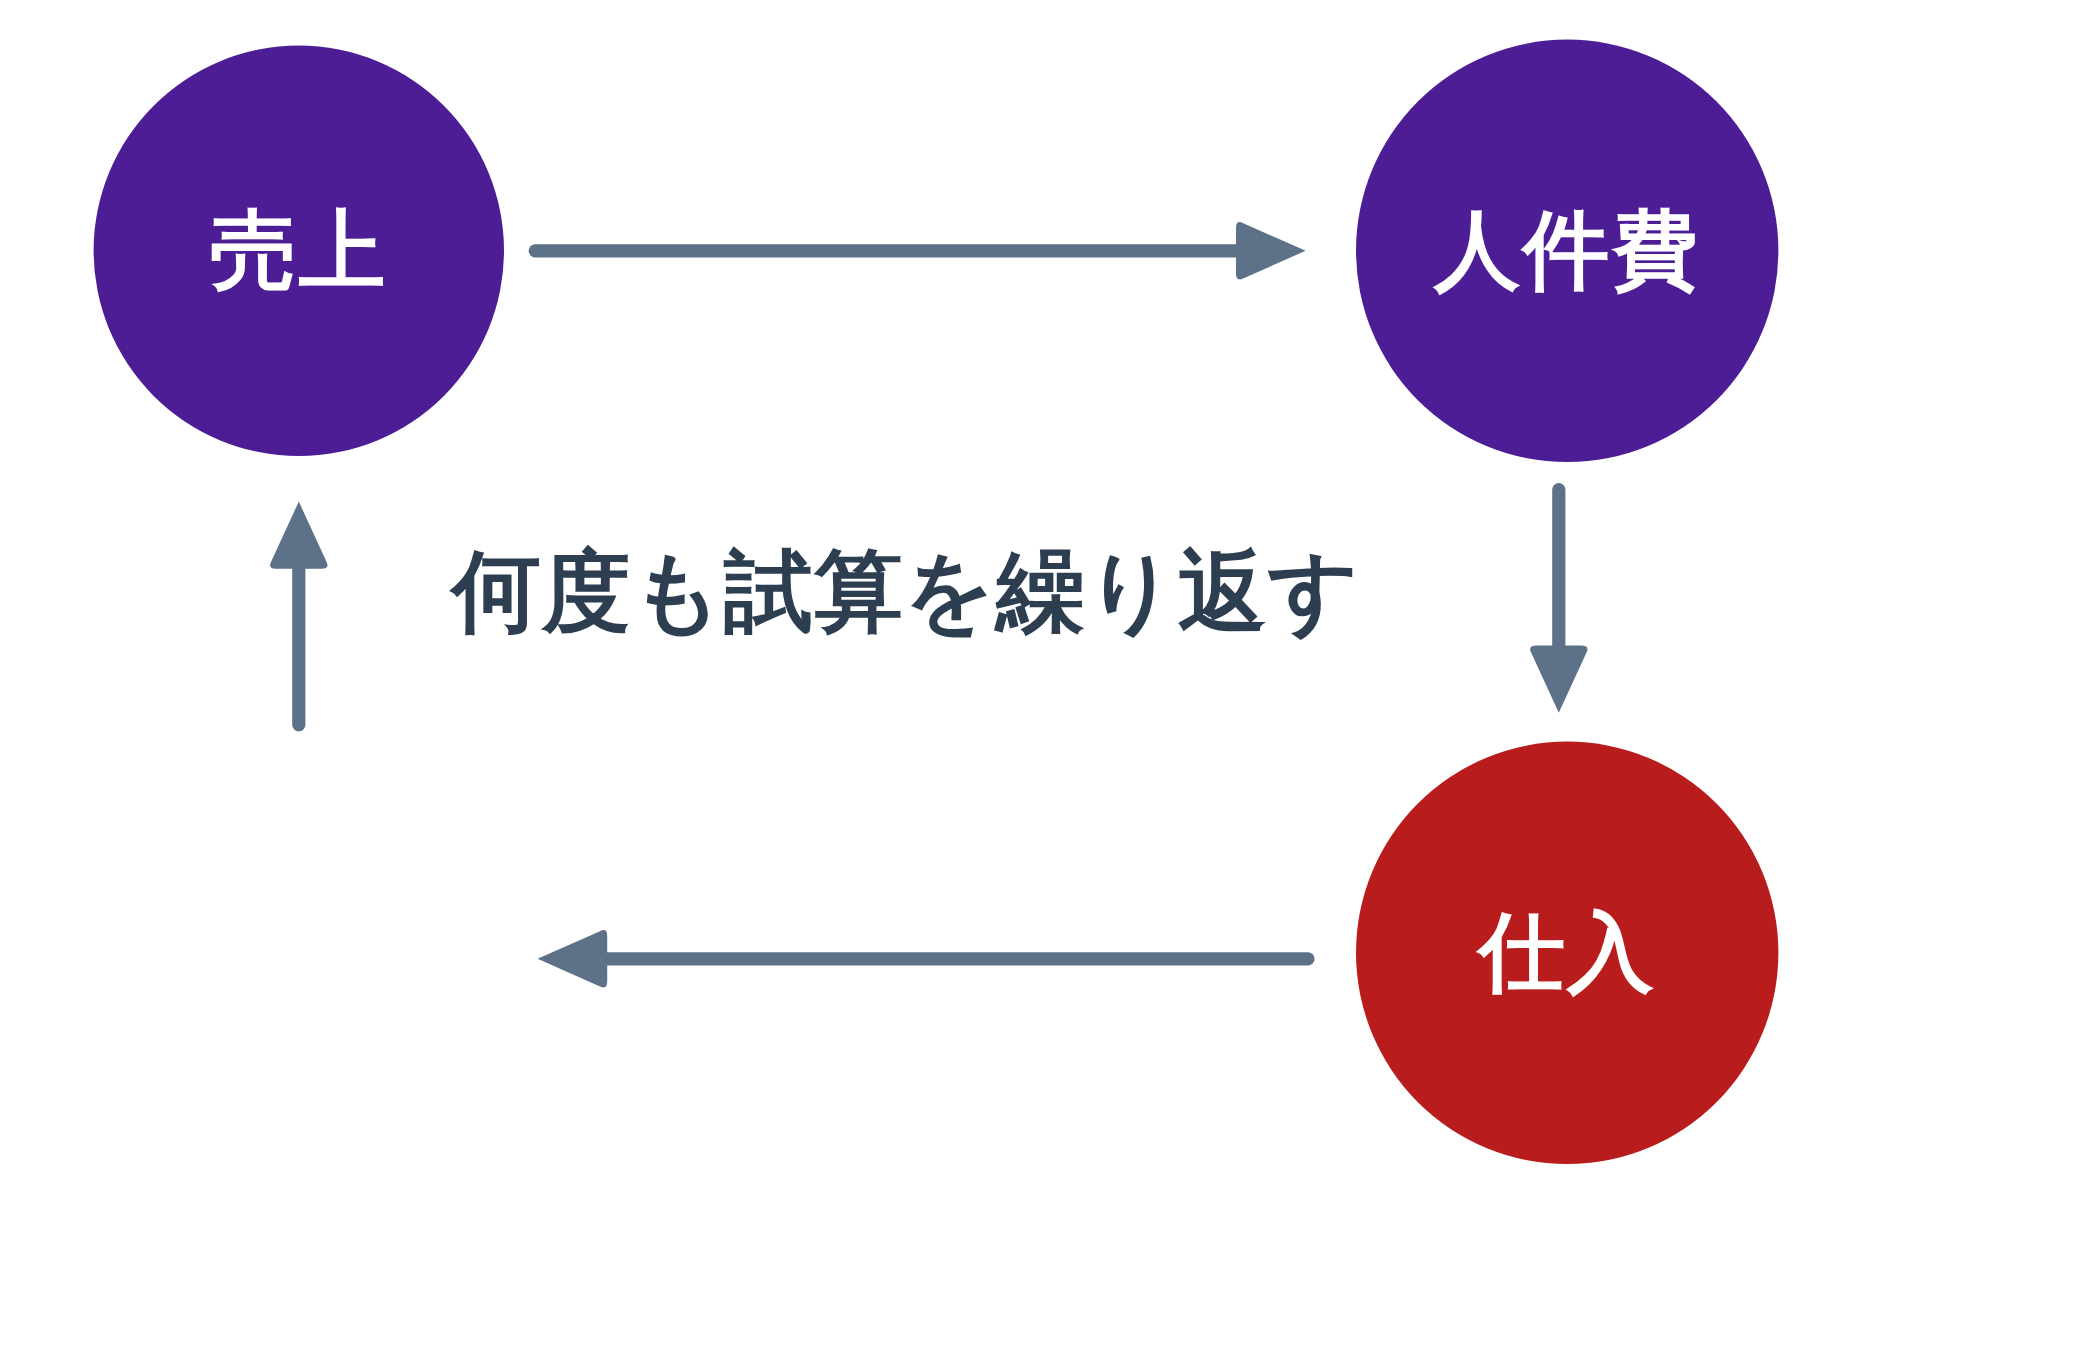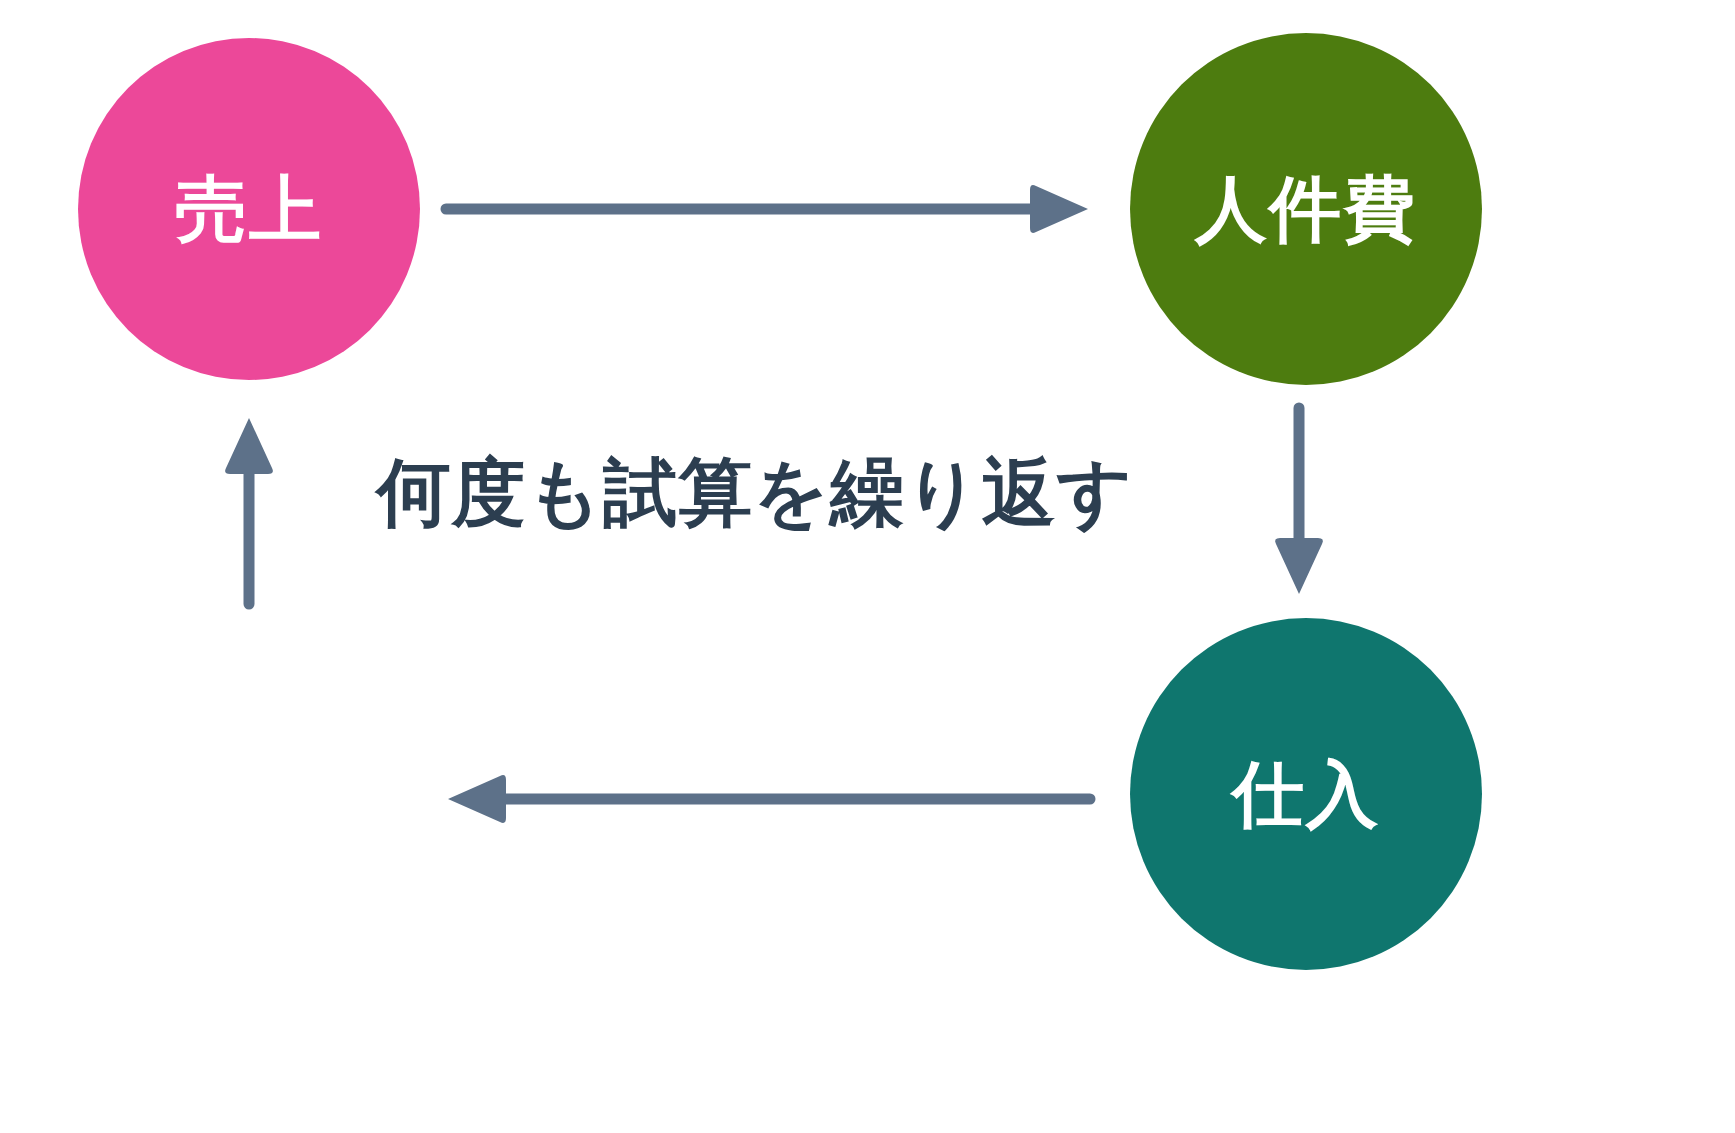--- a/index.html
+++ b/index.html
@@ -71,30 +71,30 @@
     letter-spacing: 1px;
     white-space: nowrap;
     user-select: none;
   }
 </style>
 </head>
 <body>
 
 <div id="canvas">
 
-  <div class="node" id="node-sales" style="background:#ec4899;">
+  <div class="node" id="node-sales" style="background:#4c1d95;">
     <span class="node-label">売上</span>
   </div>
 
-  <div class="node" id="node-labor" style="background:#4d7c0f;">
+  <div class="node" id="node-labor" style="background:#4c1d95;">
     <span class="node-label">人件費</span>
   </div>
 
 
-  <div class="node" id="node-purchase" style="background:#0f766e;">
+  <div class="node" id="node-purchase" style="background:#b91c1c;">
     <span class="node-label">仕入</span>
   </div>
 
   <svg class="arrow-svg" id="arrow-top" width="648" height="62" viewBox="0 0 648 62">
     <line x1="6" y1="31" x2="604" y2="31" stroke="#5D7189" stroke-width="11" stroke-linecap="round"></line>
     <path d="M 648 31 L 596 8 Q 590 5 590 12 L 590 50 Q 590 57 596 54 Z" fill="#5D7189"></path>
   </svg>
 
   <svg class="arrow-svg" id="arrow-right" width="62" height="192" viewBox="0 0 62 192">
     <line x1="31" y1="6" x2="31" y2="150" stroke="#5D7189" stroke-width="11" stroke-linecap="round"></line>

